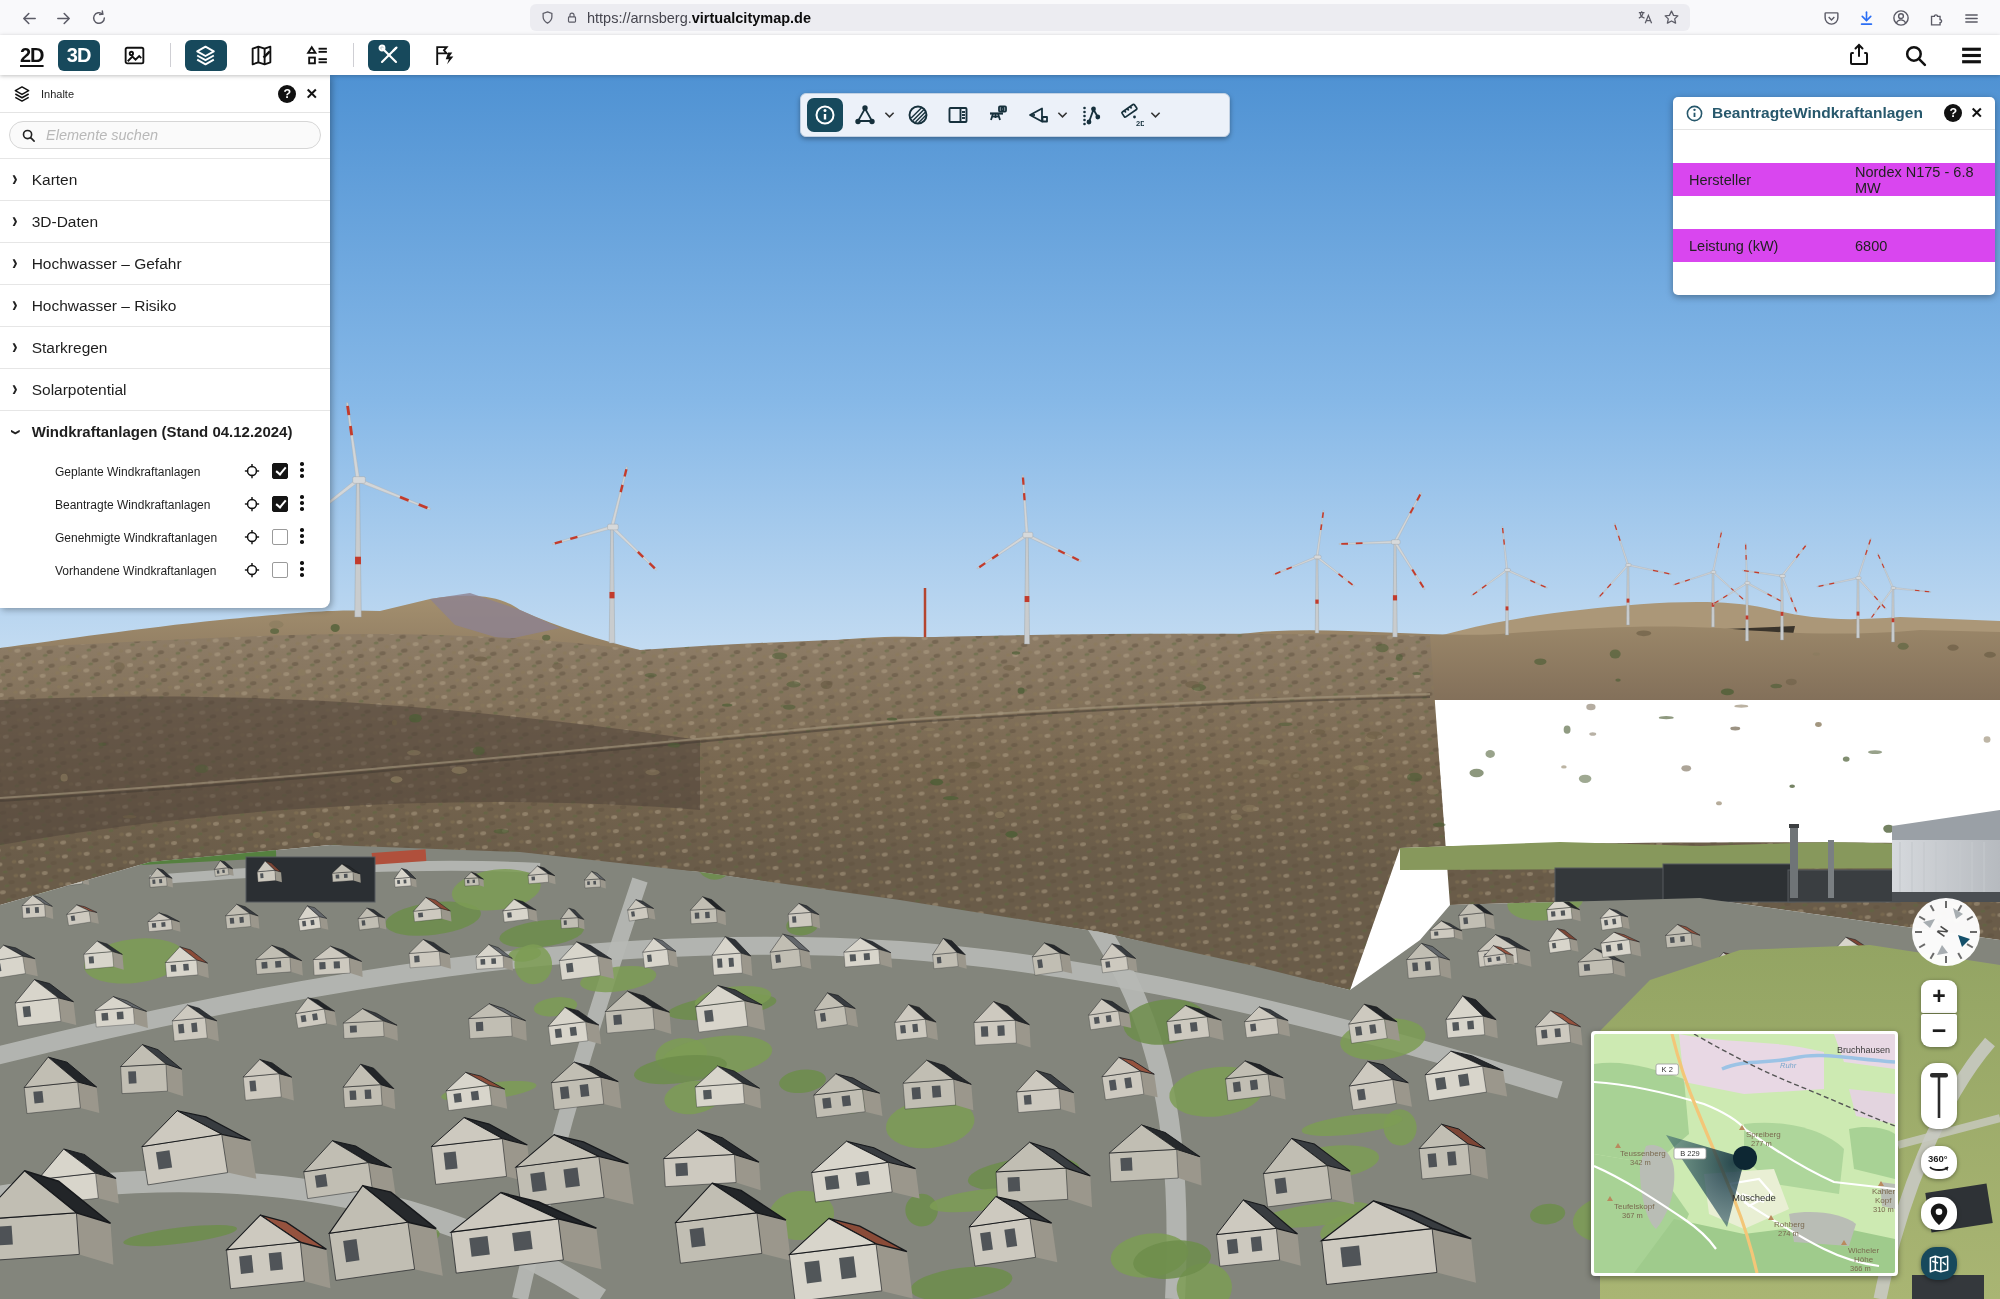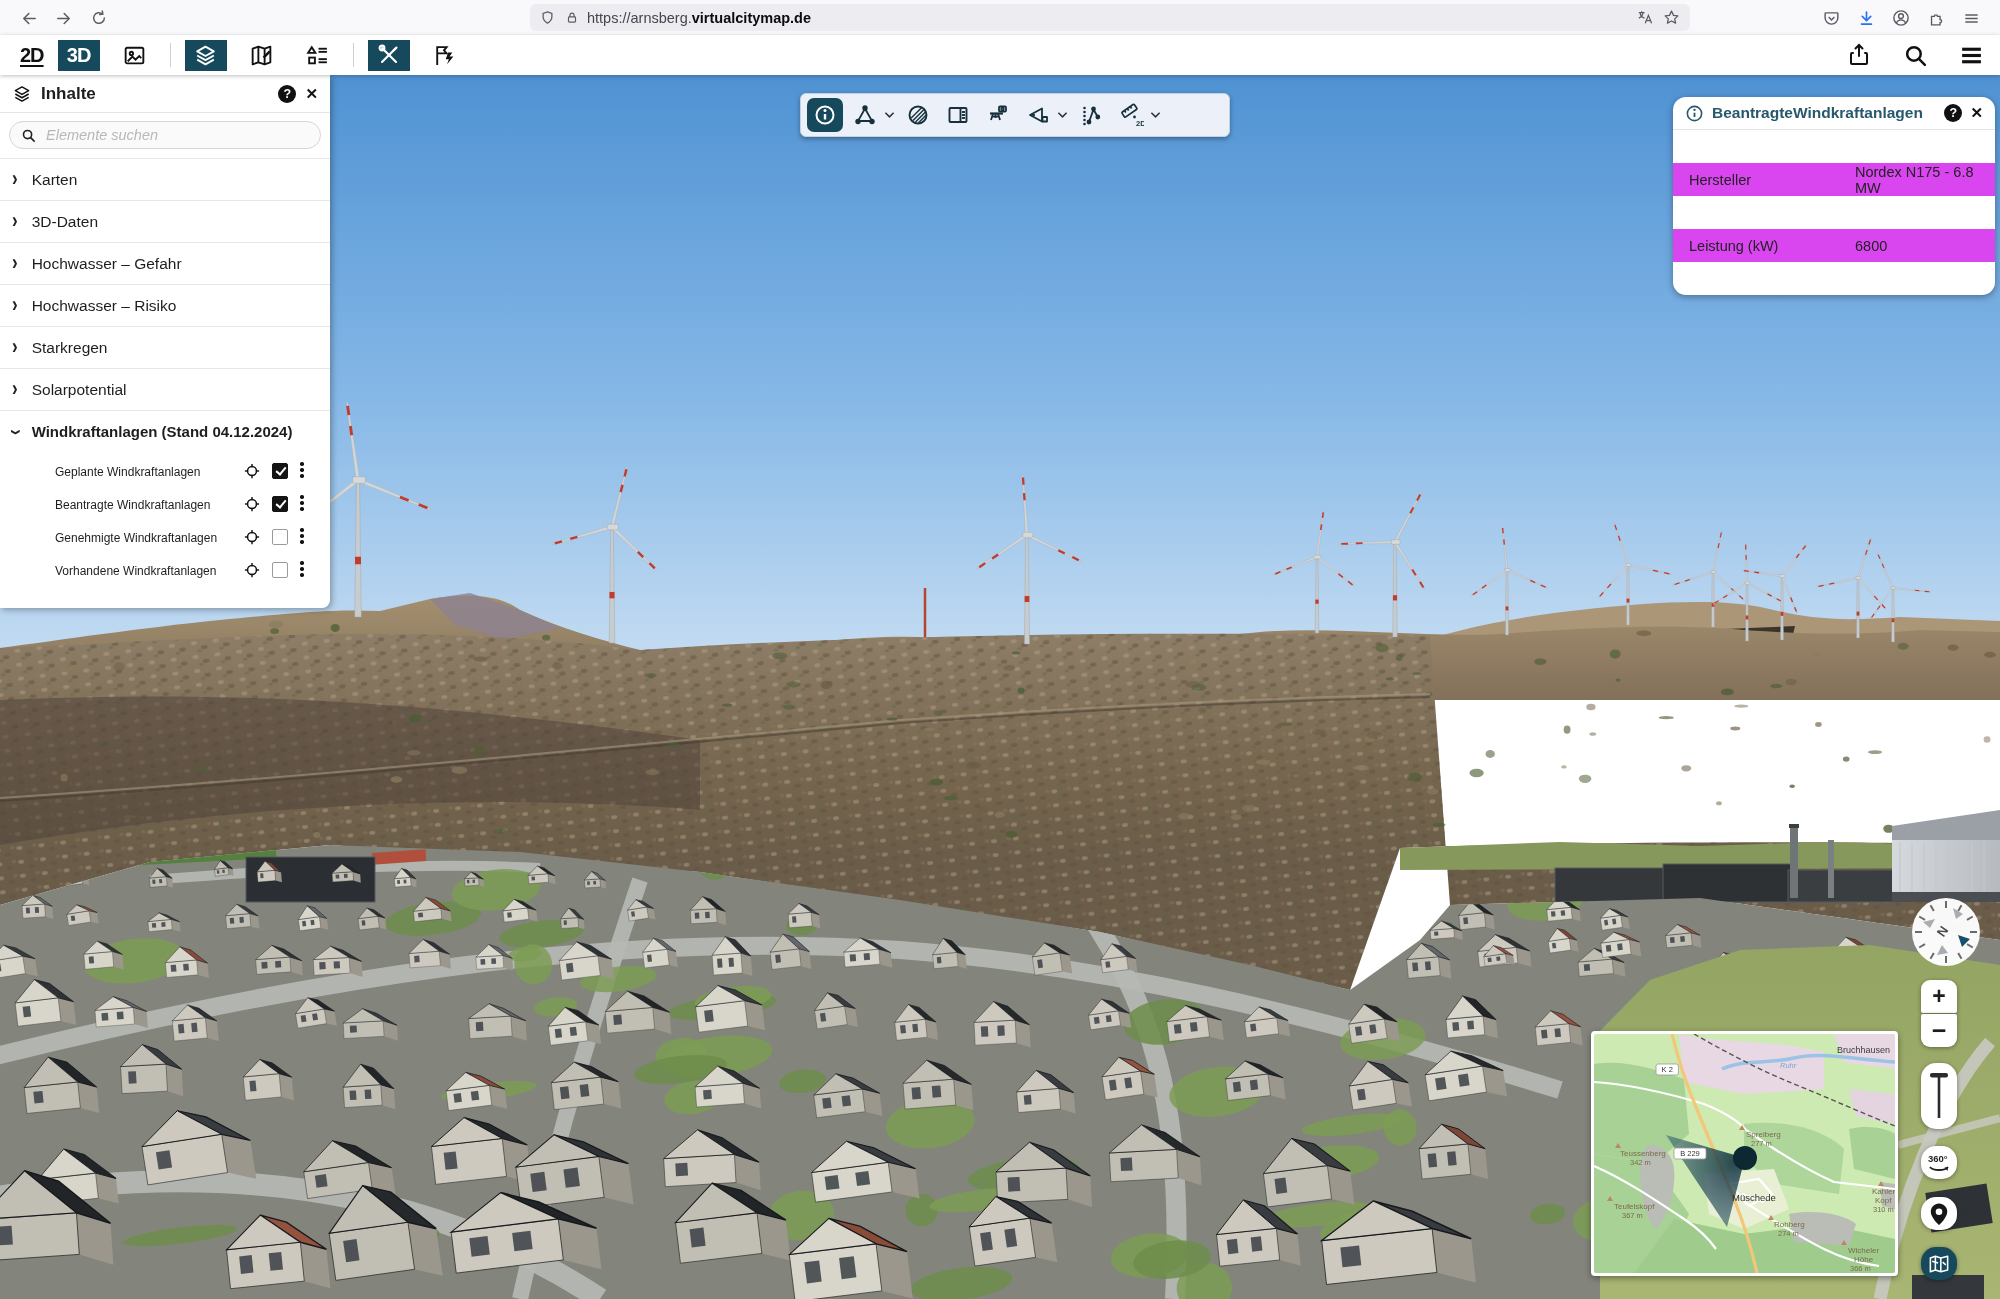--- a/index.html
+++ b/index.html
@@ -11,33 +11,33 @@
   #browser-bar{left:0;top:0;width:2000px;height:35px;background:#f9f9fb;border-bottom:1px solid #d8d8de;text-decoration:underline;}
   #browser-bar .navbtn{position:absolute;top:5px;width:26px;height:26px;color:#5b5b66;display:flex;align-items:center;justify-content:center;border-radius:4px;}
   #url-pill{position:absolute;left:530px;top:4px;width:1160px;height:27px;background:#ececf1;border-radius:6px;display:flex;align-items:center;padding:0 10px;box-sizing:border-box;color:#5b5b66;}
   #url-pill .urltext{font-size:14.5px;margin-left:8px;color:#45454e;white-space:nowrap;}
   #url-pill .urlmain{color:#0c0c0d;font-weight:bold;}
   #url-pill .pillicon{margin-left:10px;color:#5b5b66;}
   #url-pill .spacer{flex:1;}
   
   #app-bar{left:0;top:35px;width:2000px;height:40px;background:#ffffff;box-shadow:0 1px 4px rgba(0,0,0,.25);z-index:30;}
   .tbgroup{position:absolute;top:0;height:40px;display:flex;align-items:center;gap:14px;}
-  .tbtn{width:42px;height:31px;border-radius:0;display:flex;align-items:center;justify-content:center;color:#111;}
+  .tbtn{width:42px;height:31px;border-radius:6px;display:flex;align-items:center;justify-content:center;color:#111;}
   .tbtn.active{background:#17495c;color:#fff;}
   .tbtext{font-size:20px;font-weight:bold;letter-spacing:-1px;color:#111;}
   .tbtn.active .tbtext{color:#fff;}
   .tbsep{width:1px;height:24px;background:#cfcfd4;}
   #app-title-wrap{left:0;top:35px;width:2000px;height:40px;display:flex;align-items:center;justify-content:center;gap:14px;pointer-events:none;}
   #app-title{font-size:22px;font-weight:bold;color:#151515;letter-spacing:.2px;}
   
   #scene{left:0;top:75px;width:2000px;height:1224px;}
   
   #content-panel{left:0;top:75px;width:330px;height:533px;background:#fff;border-radius:0 0 8px 0;box-shadow:2px 2px 6px rgba(0,0,0,.3);z-index:20;font-size:15.5px;color:#1e1e1e;}
   #cp-head{position:absolute;left:0;top:0;width:100%;height:38px;border-bottom:1px solid #e4e4e4;display:flex;align-items:center;padding:0 12px;box-sizing:border-box;gap:9px;}
-  #cp-title{font-weight:bold;font-size:17px;}
+  #cp-title{font-weight:normal;font-size:11px;}
   .help-dot{width:18px;height:18px;border-radius:50%;background:#111;color:#fff;font-size:12.5px;font-weight:bold;display:flex;align-items:center;justify-content:center;}
   .x-btn{font-size:15px;font-weight:bold;color:#111;}
   #cp-search{position:absolute;left:9px;top:46px;width:312px;height:28px;border:1px solid #d6d6d6;background:#fafafa;border-radius:15px;display:flex;align-items:center;padding:0 11px;box-sizing:border-box;gap:8px;}
   #cp-search input{border:none;outline:none;background:transparent;font-style:italic;font-size:14.5px;color:#555;width:240px;font-family:"Liberation Sans",sans-serif;}
   #cp-search input::placeholder{color:#b8b8b8;}
   .cp-row{position:absolute;left:0;width:100%;height:42px;border-top:1px solid #e6e6e6;display:flex;align-items:center;padding-left:12px;box-sizing:border-box;gap:14px;}
   .chev{font-size:17px;font-weight:bold;color:#222;transform:scaleY(1.25);}
   .chev.open{display:inline-block;transform:rotate(90deg) scaleY(1.25);}
   .cp-row b{font-size:15px;}
   .cp-sub{position:absolute;left:0;width:100%;height:33px;display:flex;align-items:center;}
@@ -47,21 +47,21 @@
   .cp-sub .cb.checked{background:#141414;border-color:#141414;}
   .cp-sub .cb.checked::after{content:"";position:absolute;left:4.5px;top:1px;width:4px;height:8px;border:solid #fff;border-width:0 2px 2px 0;transform:rotate(40deg);}
   .kebab{position:absolute;left:300px;top:7px;display:flex;flex-direction:column;gap:2.5px;}
   .kebab i{width:3.5px;height:3.5px;border-radius:50%;background:#111;}
   
   #map-toolbar{left:800px;top:93px;width:430px;height:44px;background:#ecf1f9;border:1px solid #c2d1e3;border-radius:6px;box-shadow:0 2px 5px rgba(0,0,0,.35);z-index:20;display:flex;align-items:center;padding:0 6px;box-sizing:border-box;gap:4px;}
   .mt-btn{width:36px;height:34px;border-radius:7px;display:flex;align-items:center;justify-content:center;color:#16303c;}
   .mt-btn.active{background:#17495c;color:#fff;}
   .mt-caret{color:#333;margin:0 1px 0 -3px;}
   
-  #info-panel{left:1673px;top:97px;width:322px;height:198px;background:#fff;border-radius:13px;box-shadow:0 2px 7px rgba(0,0,0,.35);z-index:20;overflow:hidden;}
+  #info-panel{left:1673px;top:97px;width:322px;height:198px;background:#fff;border-radius:5px;box-shadow:0 2px 7px rgba(0,0,0,.35);z-index:20;overflow:hidden;}
   #ip-head{position:absolute;left:0;top:0;width:100%;height:33px;border-bottom:1px solid #e4e4e4;display:flex;align-items:center;padding:0 12px;box-sizing:border-box;gap:8px;}
   #ip-title{color:#27586c;font-weight:bold;font-size:15.5px;flex:0 0 auto;}
   #ip-head .spacer{flex:1;}
   .ip-row{position:absolute;left:0;width:100%;height:33px;display:flex;align-items:center;font-size:14.5px;color:#222;}
   .ip-row .c1{position:absolute;left:16px;}
   .ip-row .c2{position:absolute;left:182px;}
   .ip-row.hdr{font-weight:bold;font-size:15px;}
   .ip-row.odd{background:#d946ef;}
   
   .ctl{position:absolute;left:1921px;width:36px;background:#fff;border-radius:15px;box-shadow:0 1px 4px rgba(0,0,0,.4);display:flex;align-items:center;justify-content:center;color:#1d1d1d;z-index:15;}

